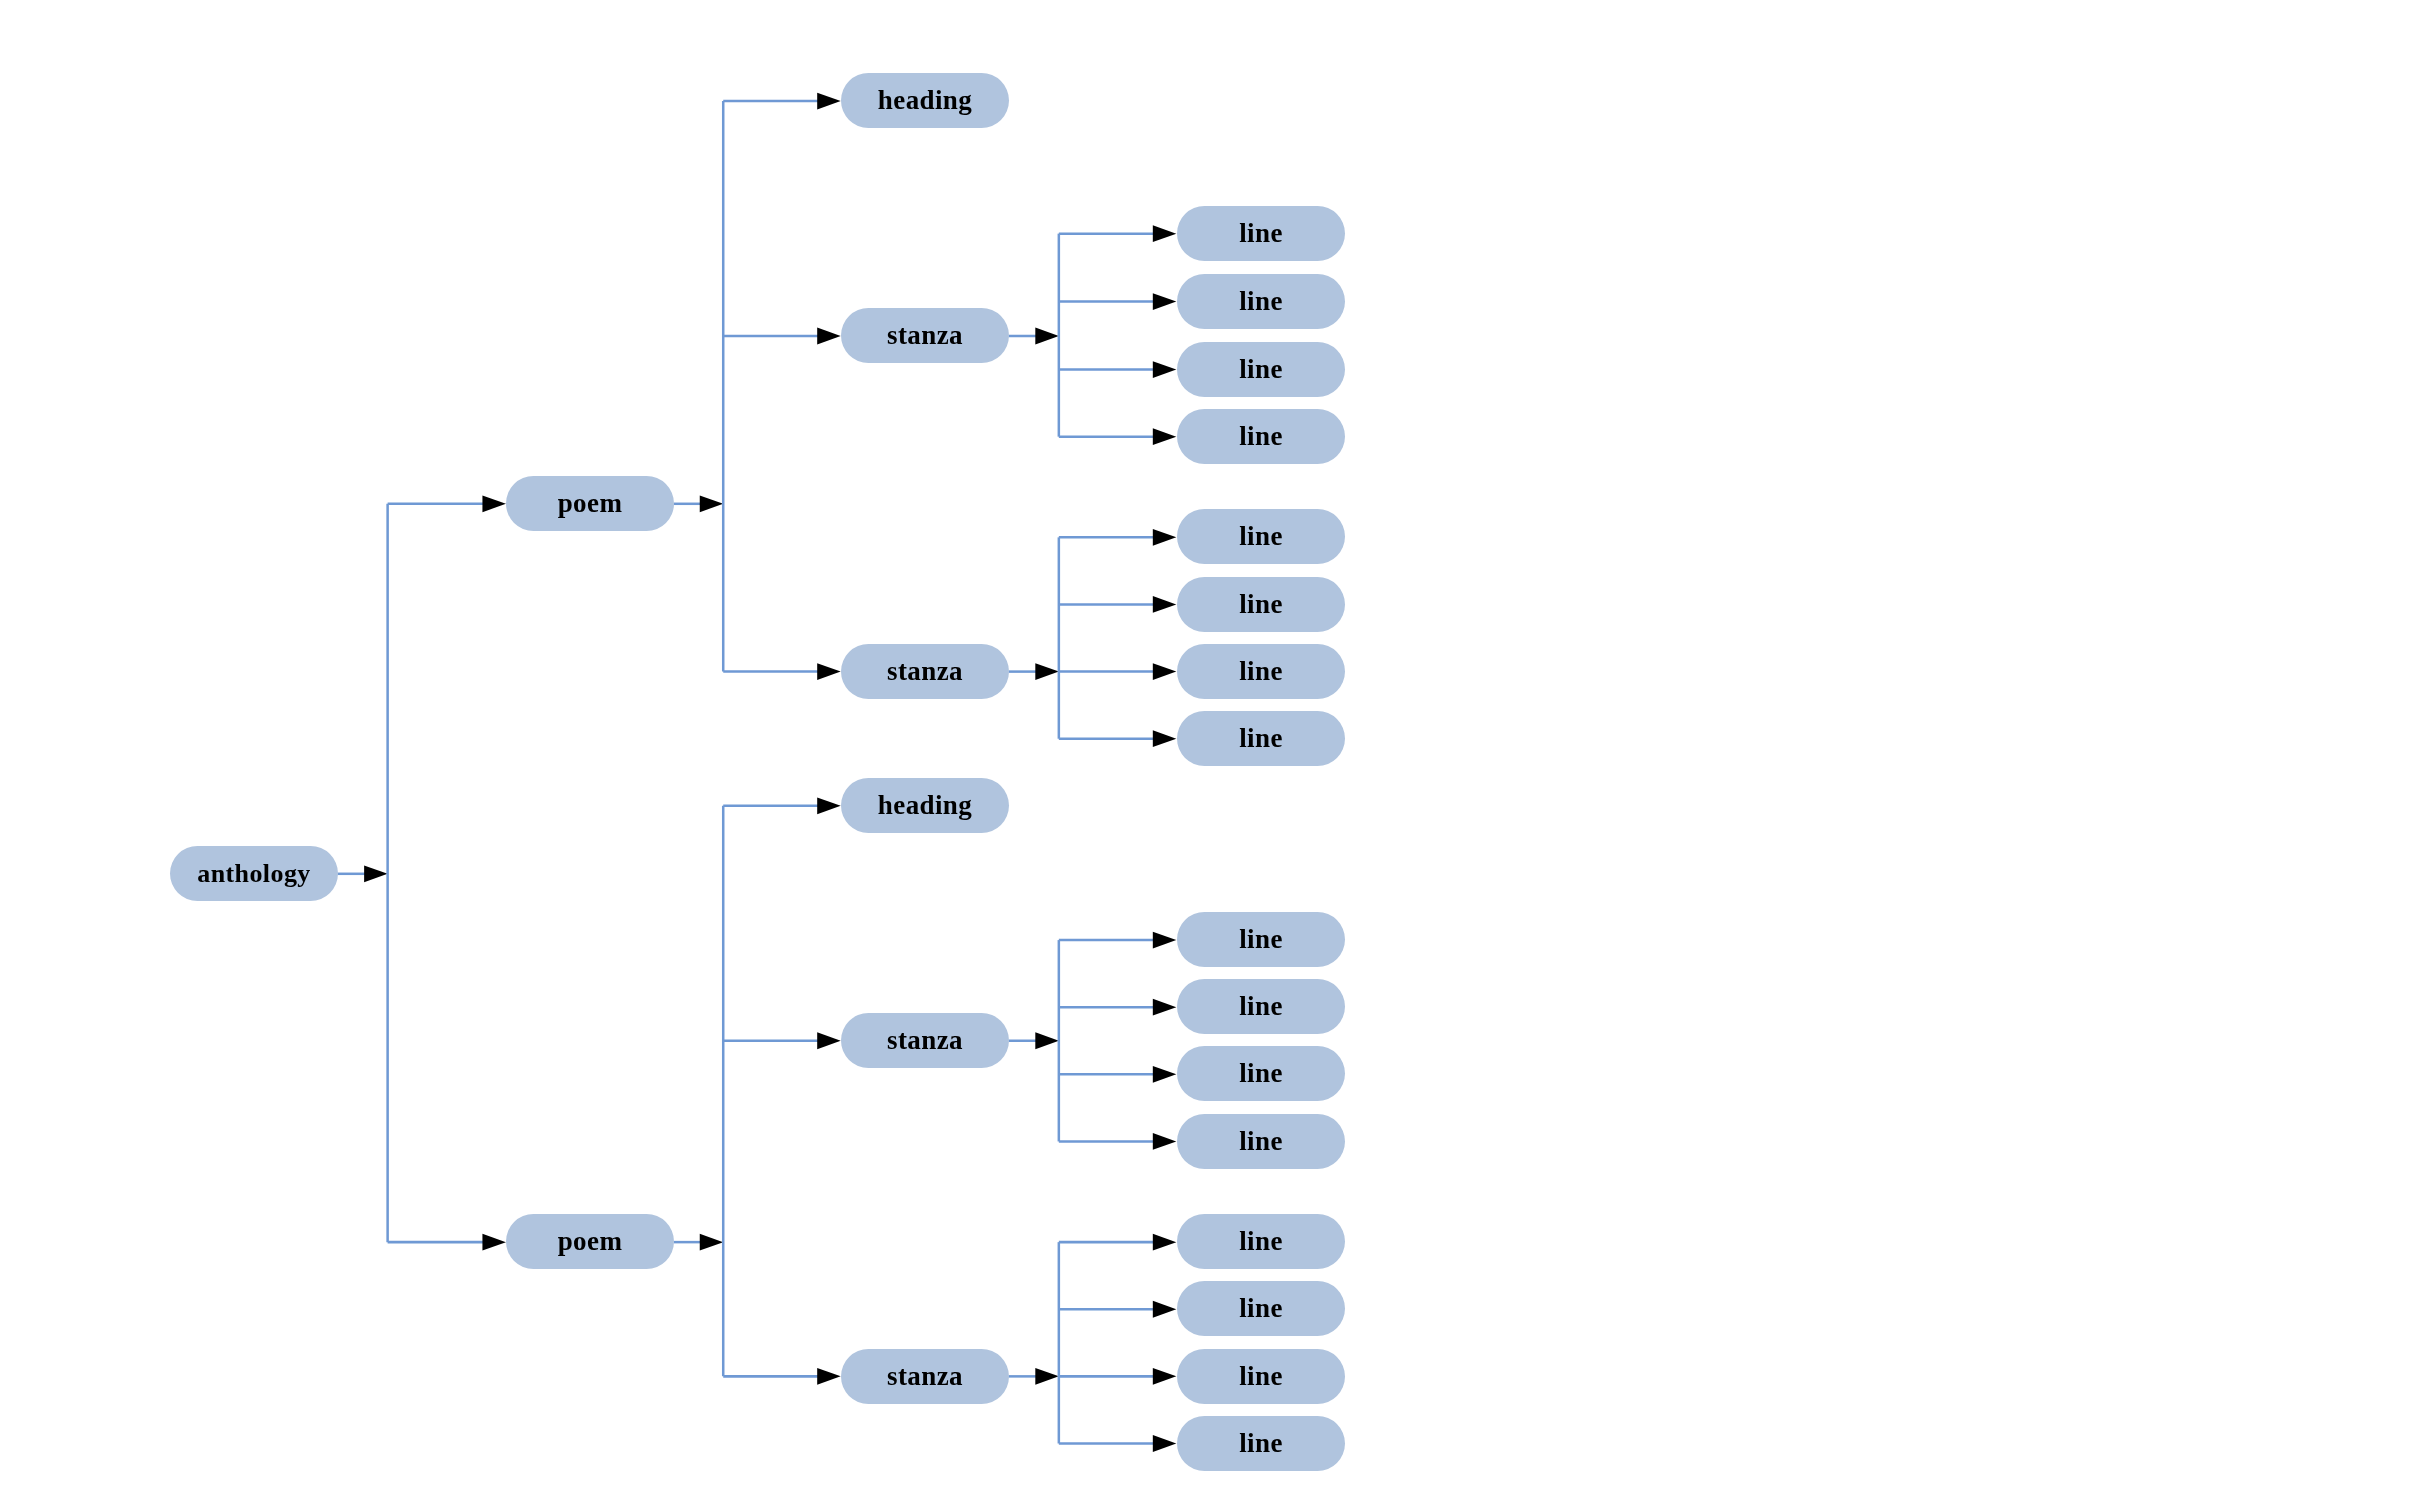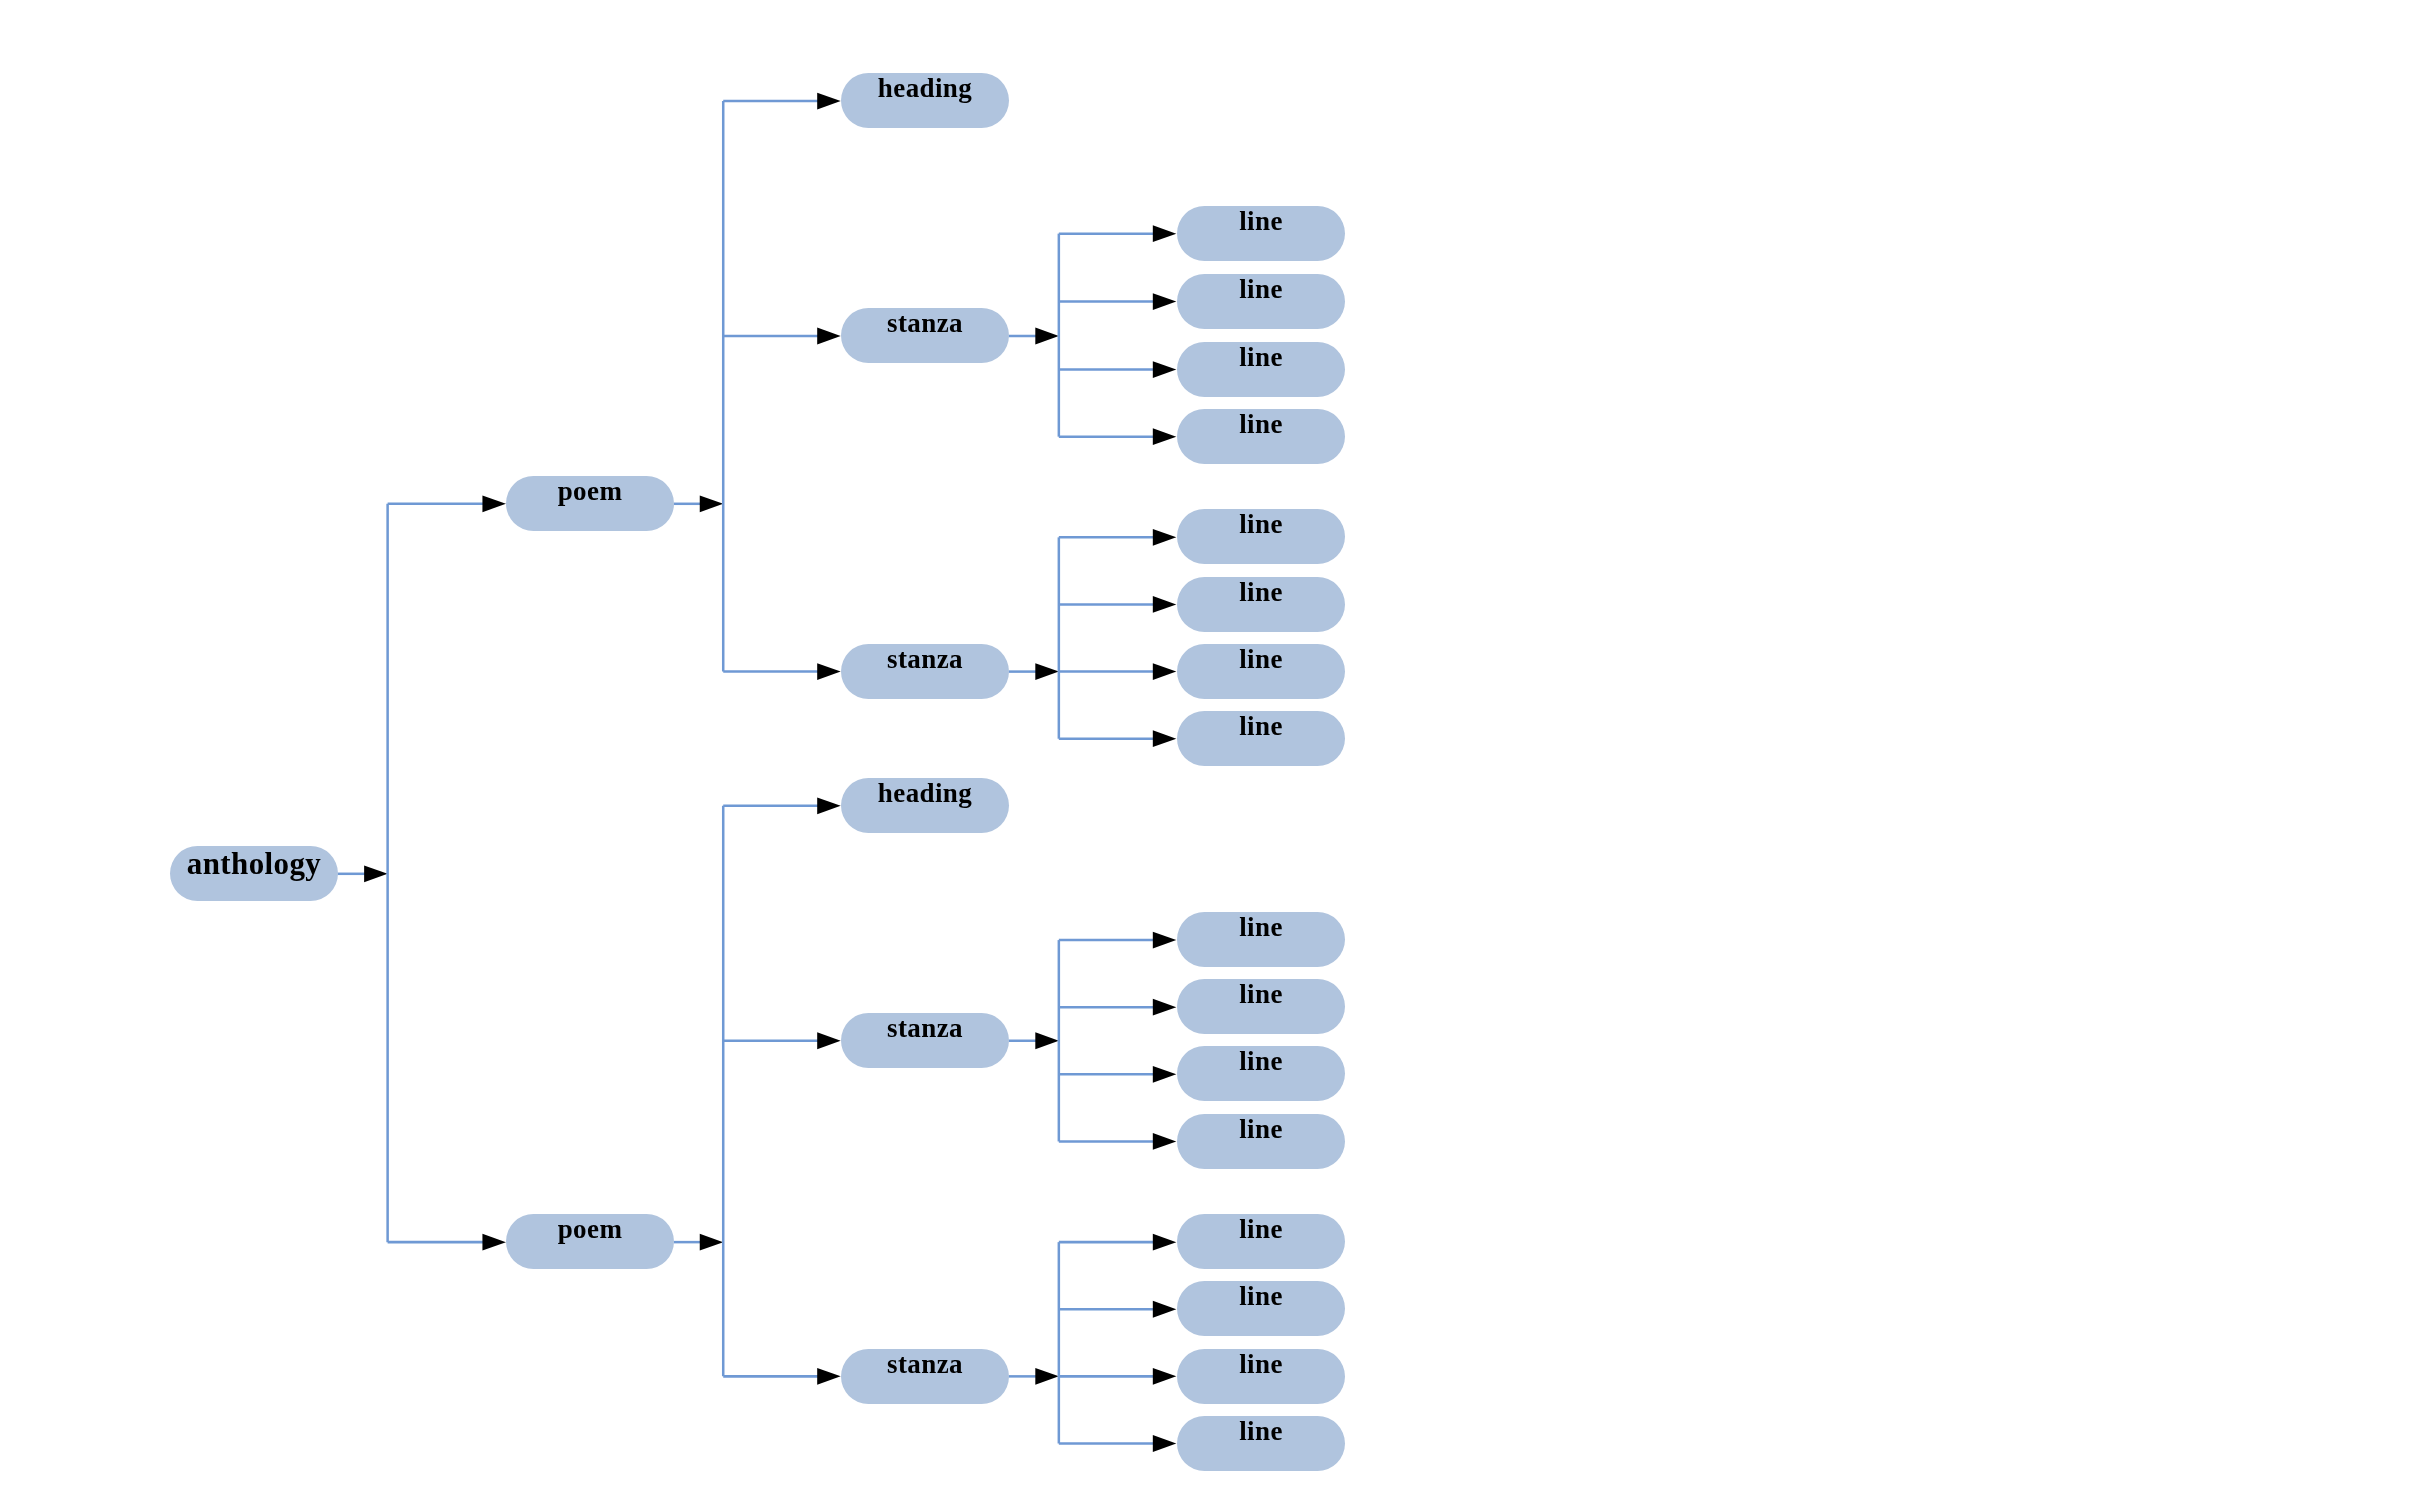--- a/index.html
+++ b/index.html
@@ -27,20 +27,21 @@
     position: absolute;
     left: 0;
     top: 0;
     width: 100%;
     height: 100%;
     z-index: 2;
   }
   .node {
     position: absolute;
     display: flex;
+    align-items: center;
     justify-content: center;
     box-sizing: border-box;
     font-weight: bold;
     letter-spacing: 0.4px;
   }
 </style>
 </head>
 <body>
 
 <div class="canvas" style="width: 2413px; height: 1511px; background: rgb(255, 255, 255);">
@@ -109,21 +110,21 @@
       <line x1="1262" y1="1480" x2="1375" y2="1480" stroke="#6f99d4" stroke-width="3"></line>
       <polygon points="1402,1480 1374,1470 1374,1490" fill="#000000"></polygon>
       <line x1="1262" y1="1560" x2="1375" y2="1560" stroke="#6f99d4" stroke-width="3"></line>
       <polygon points="1402,1560 1374,1550 1374,1570" fill="#000000"></polygon>
       <line x1="1262" y1="1640" x2="1375" y2="1640" stroke="#6f99d4" stroke-width="3"></line>
       <polygon points="1402,1640 1374,1630 1374,1650" fill="#000000"></polygon>
       <line x1="1262" y1="1720" x2="1375" y2="1720" stroke="#6f99d4" stroke-width="3"></line>
       <polygon points="1402,1720 1374,1710 1374,1730" fill="#000000"></polygon>
     </svg>
   <div class="nodes-layer">
-      <div class="node" style="left: 170px; top: 846px; width: 168px; height: 55px; border-radius: 28px; background: rgb(176, 196, 222); color: rgb(0, 0, 0); font-size: 31px;">
+      <div class="node" style="left: 170px; top: 846px; width: 168px; height: 55px; border-radius: 28px; background: rgb(176, 196, 222); color: rgb(0, 0, 0); font-size: 26px;">
         <span>anthology</span>
       </div>
       <div class="node" style="left: 506px; top: 476px; width: 168px; height: 55px; border-radius: 28px; background: rgb(176, 196, 222); color: rgb(0, 0, 0); font-size: 27px;">
         <span>poem</span>
       </div>
       <div class="node" style="left: 506px; top: 1214px; width: 168px; height: 55px; border-radius: 28px; background: rgb(176, 196, 222); color: rgb(0, 0, 0); font-size: 27px;">
         <span>poem</span>
       </div>
       <div class="node" style="left: 841px; top: 73px; width: 168px; height: 55px; border-radius: 28px; background: rgb(176, 196, 222); color: rgb(0, 0, 0); font-size: 27px;">
         <span>heading</span>

